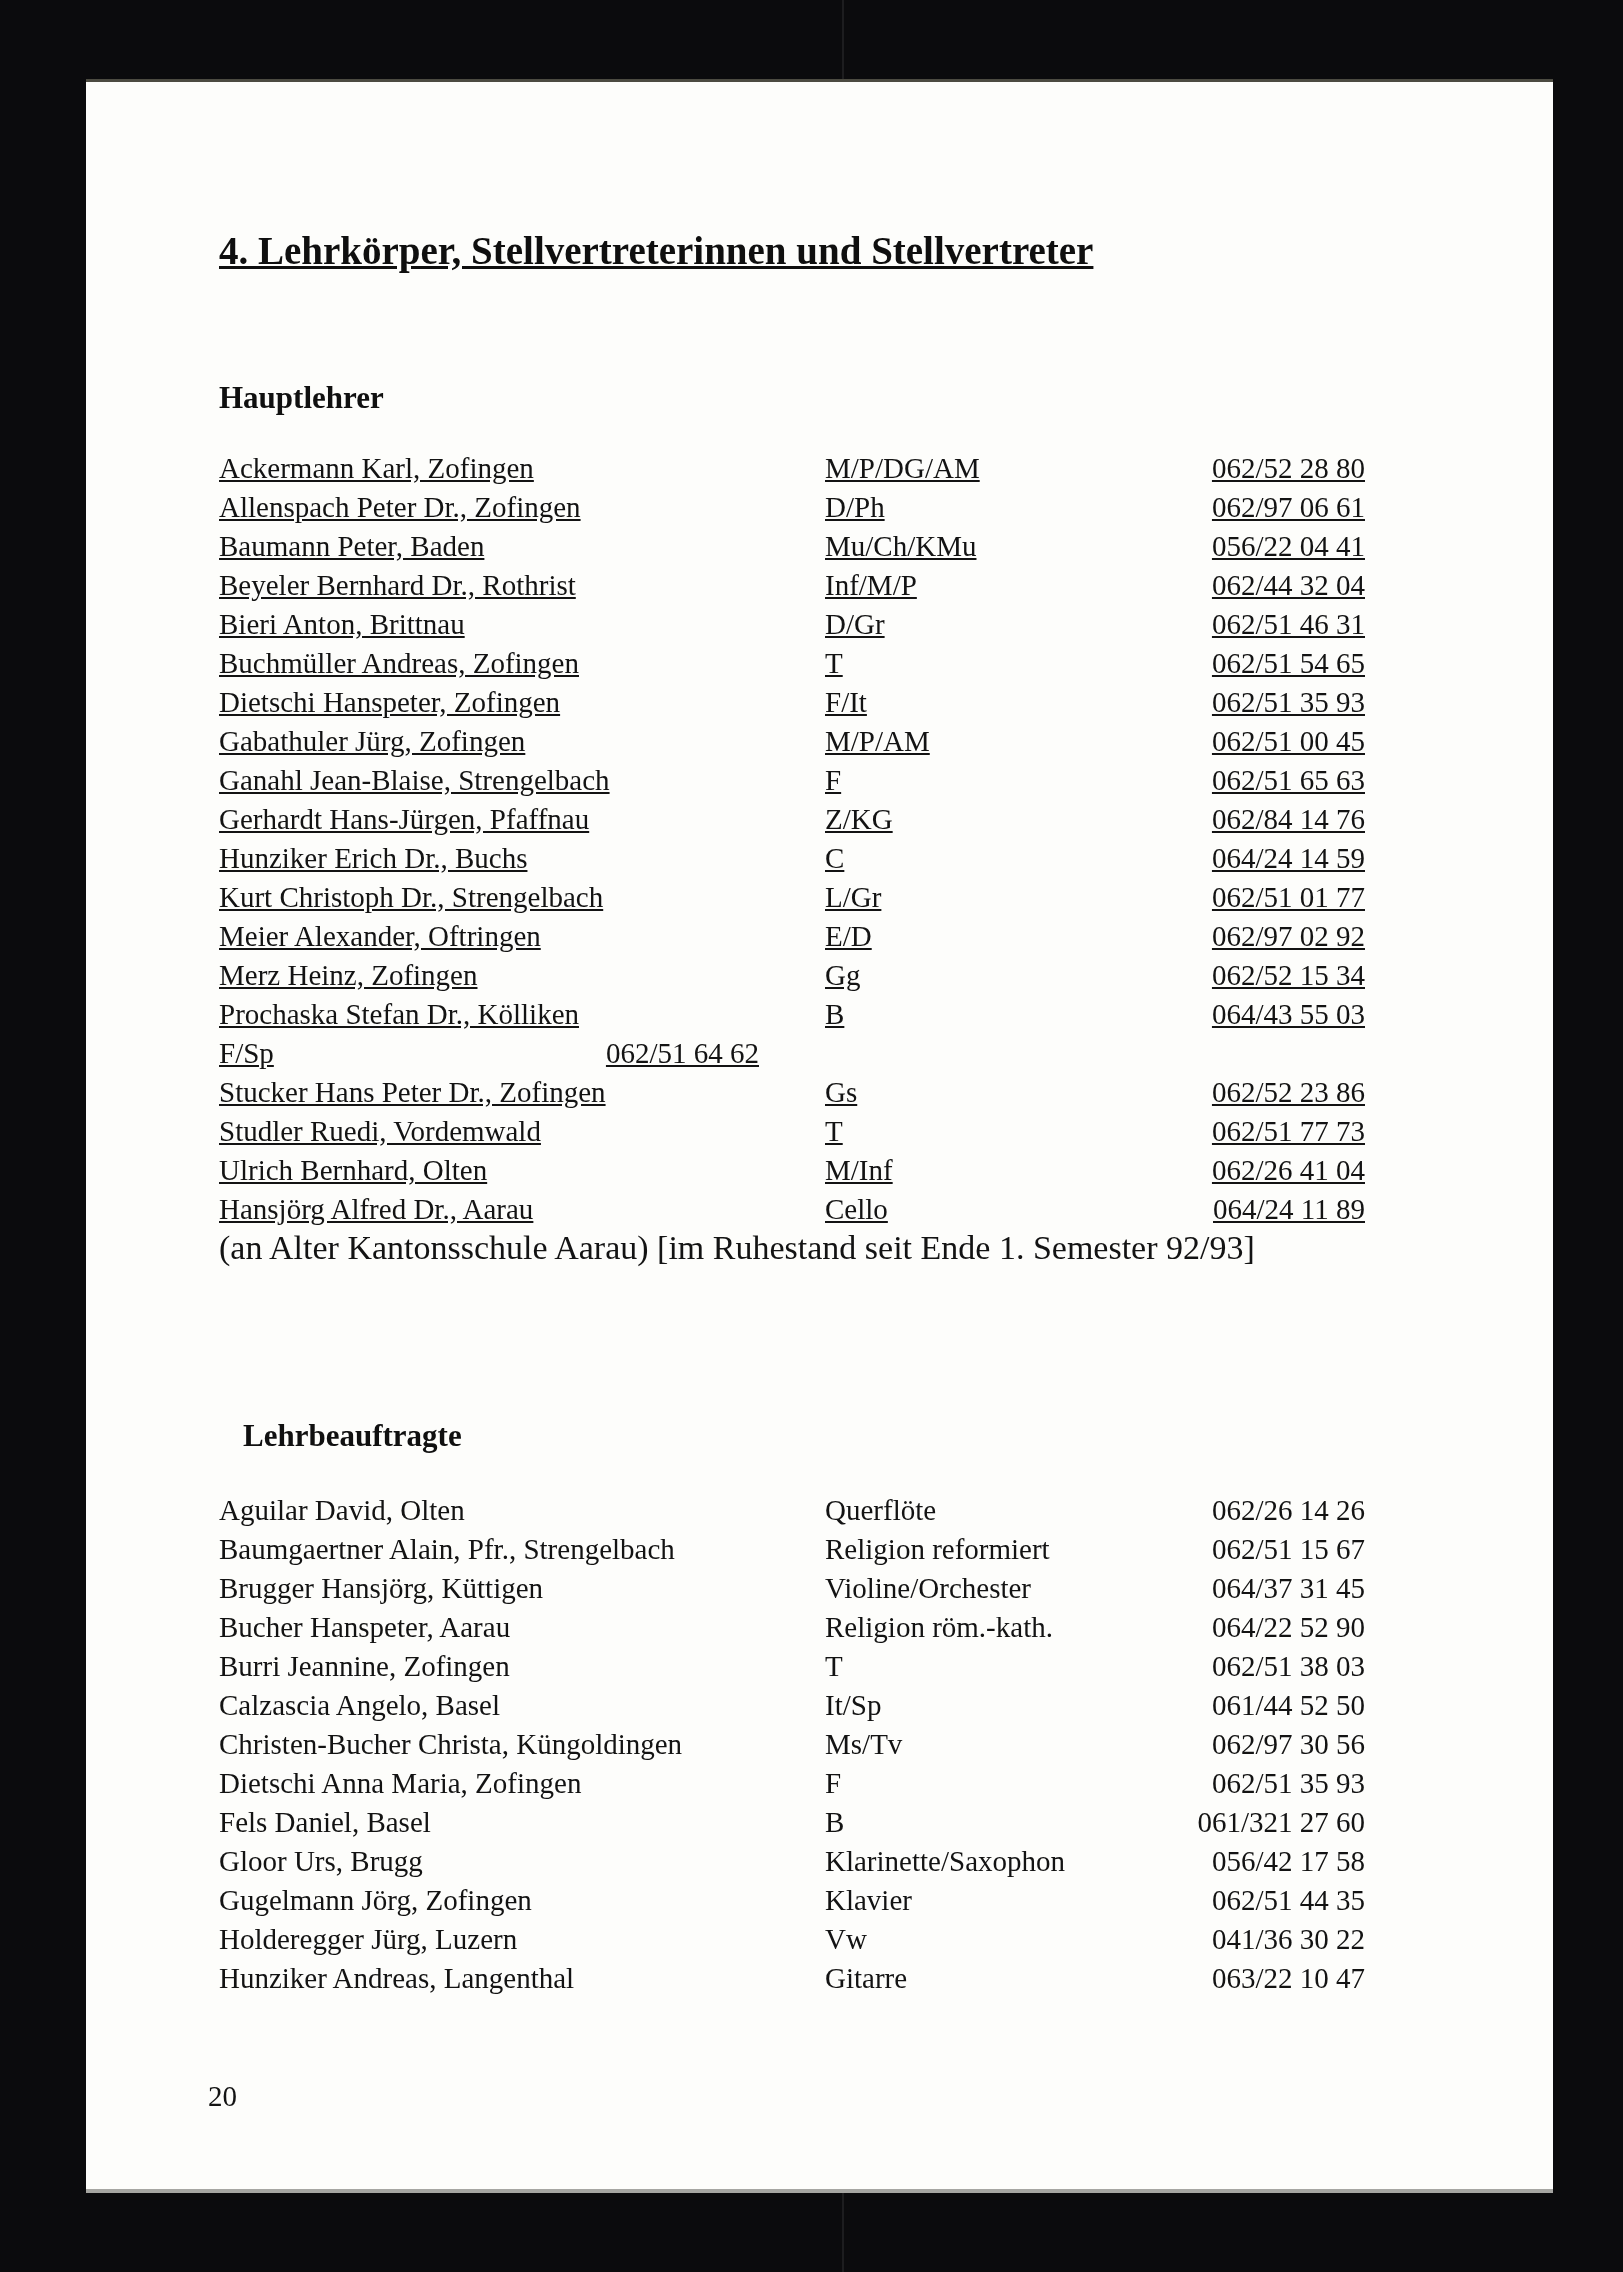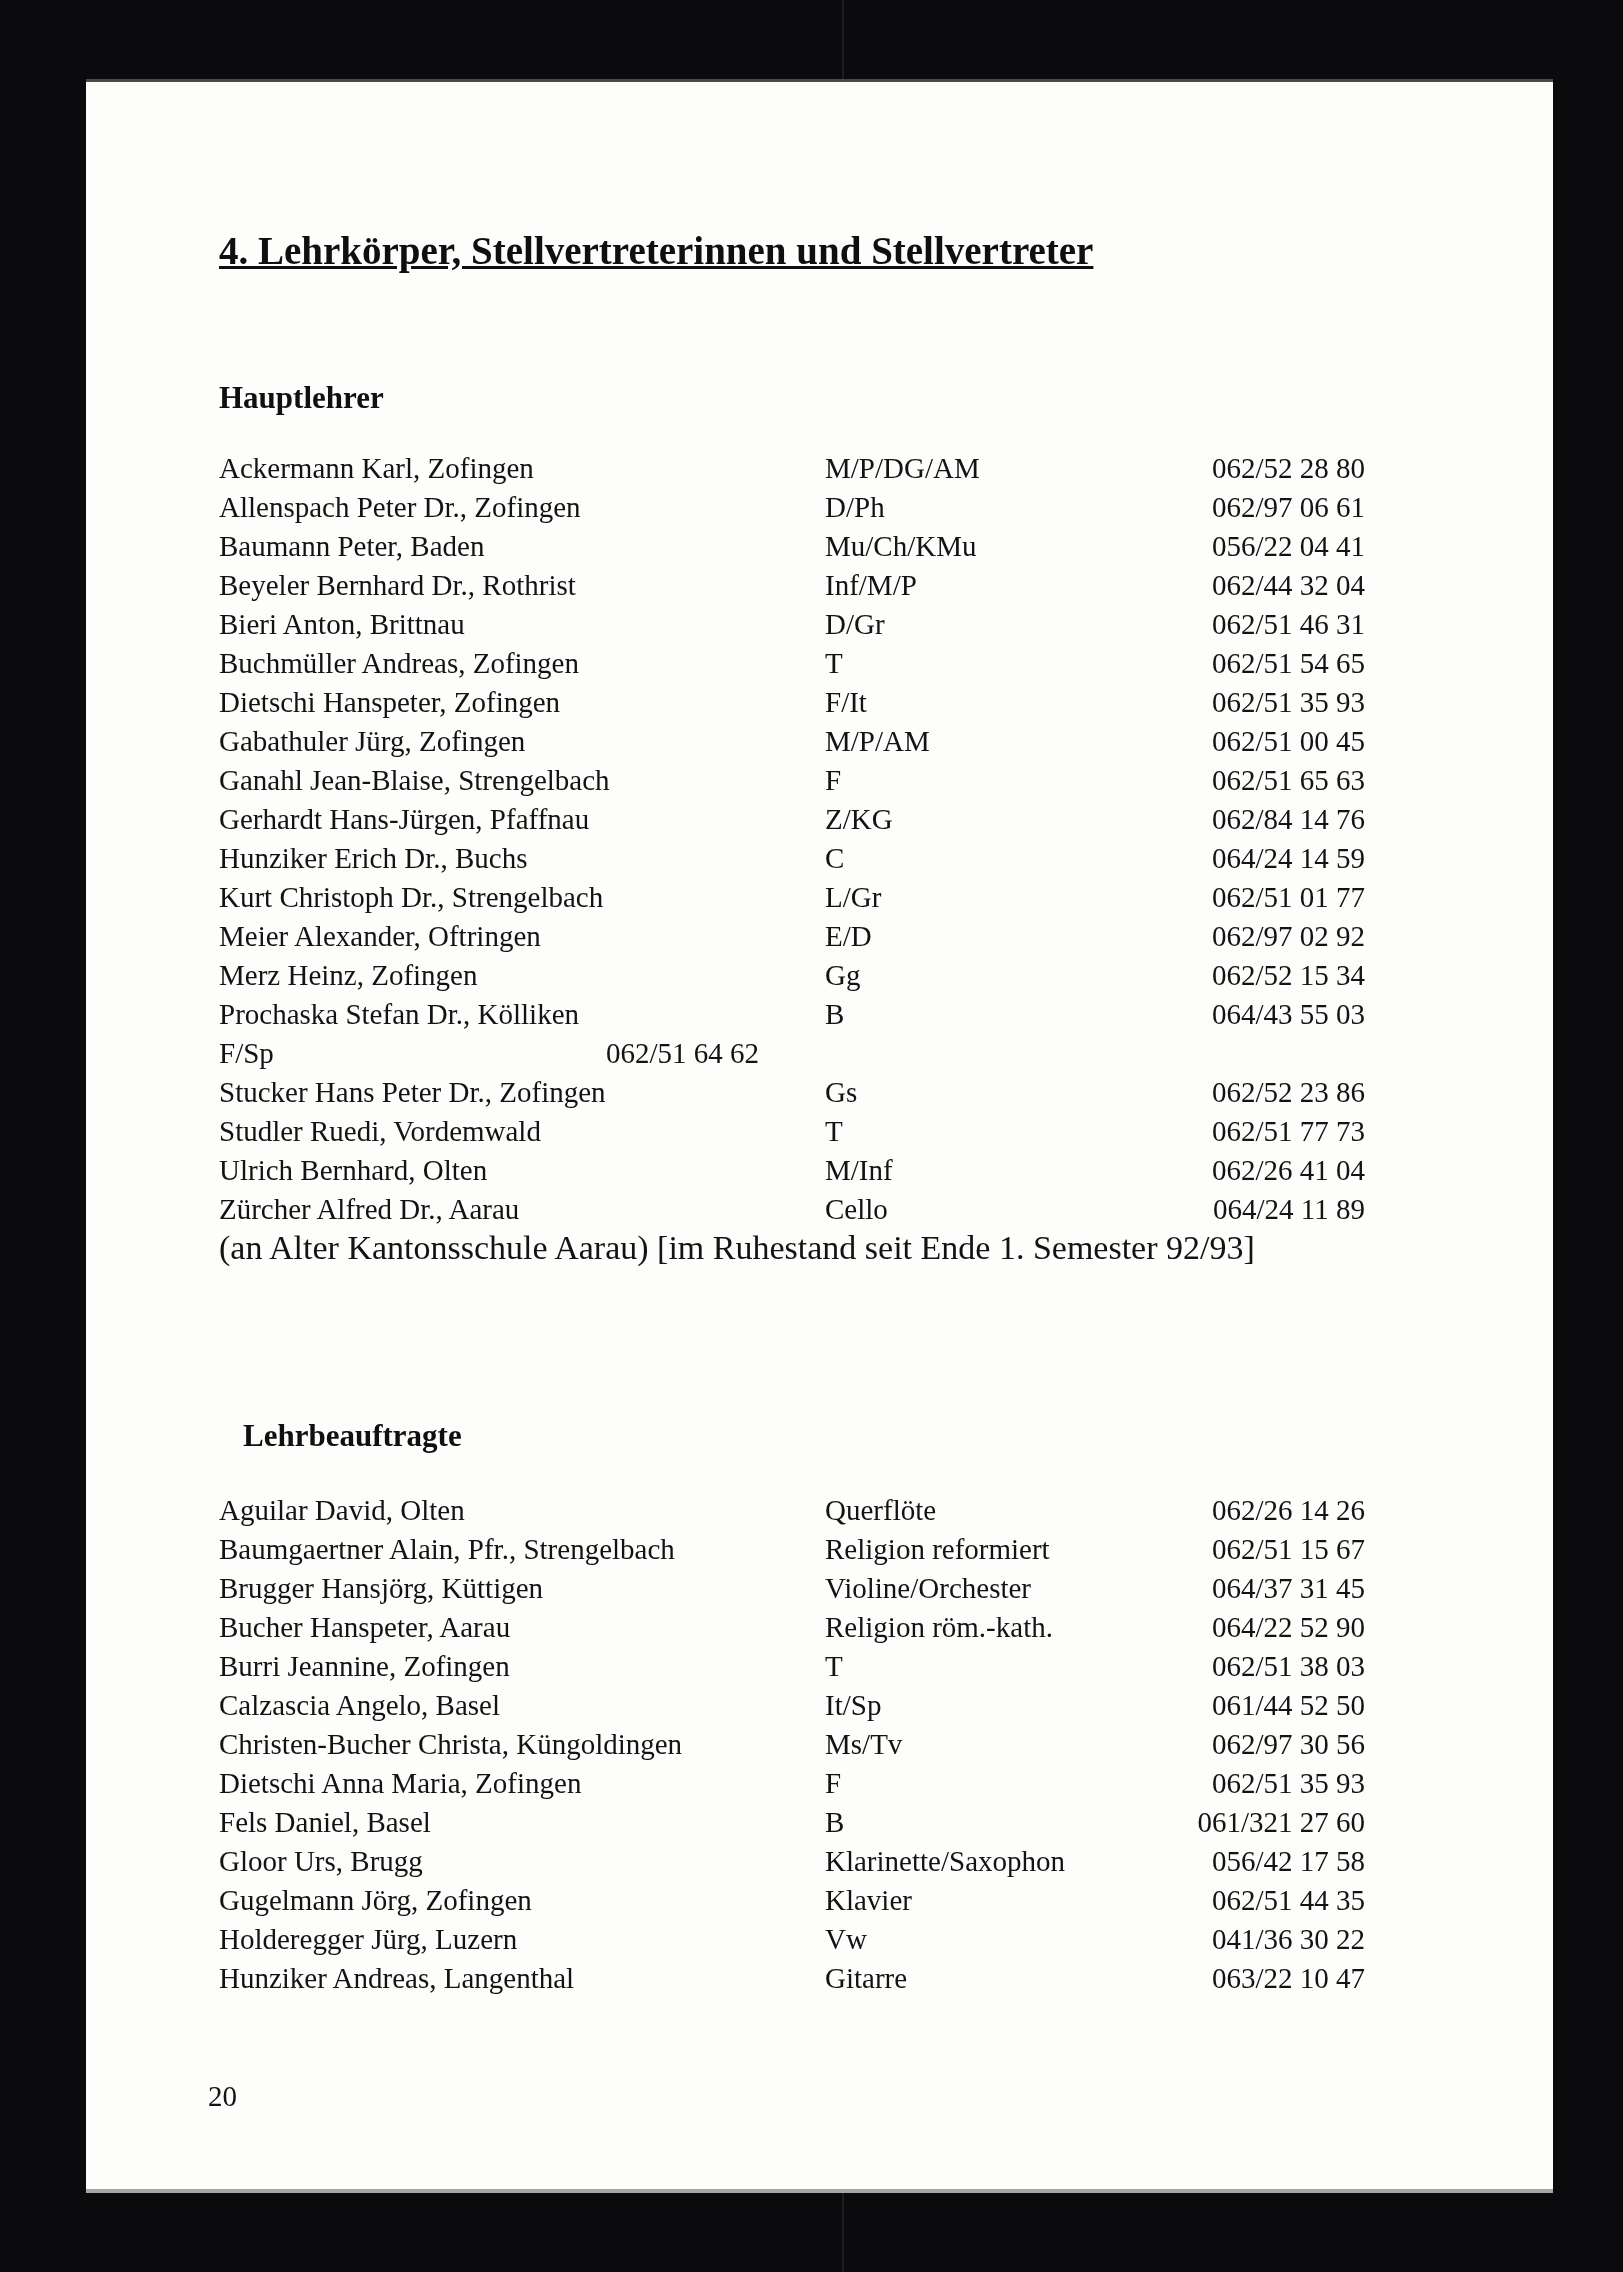--- a/index.html
+++ b/index.html
@@ -57,21 +57,21 @@
   #hl-heading { top: 298px; }
   #lb-heading { top: 1336px; margin-left: 24px; }
   .rows {
     position: absolute;
     left: 133px;
     width: 1146px;
     font-size: 29px;
     line-height: 39px;
     color: #131313;
   }
-  #hl-rows { top: 367px; }
+  #hl-rows { top: 367px; text-decoration: underline; }
   #lb-rows { top: 1409px; }
   .row { display: flex; }
   .col { white-space: nowrap; }
   .col-name    { width: 606px; }
   .col-subject { width: 343px; }
   .col-phone   { width: 197px; text-align: right; }
   .footnote {
     position: absolute;
     left: 133px;
     top: 1146px;
@@ -188,21 +188,21 @@
         <div class="col col-name">Studler Ruedi, Vordemwald</div>
         <div class="col col-subject">T</div>
         <div class="col col-phone">062/51 77 73</div>
       </div>
       <div class="row">
         <div class="col col-name">Ulrich Bernhard, Olten</div>
         <div class="col col-subject">M/Inf</div>
         <div class="col col-phone">062/26 41 04</div>
       </div>
       <div class="row">
-        <div class="col col-name">Zürcher Alfred Dr., Aarau</div>
+        <div class="col col-name">Hansjörg Alfred Dr., Aarau</div>
         <div class="col col-subject">Cello</div>
         <div class="col col-phone">064/24 11 89</div>
       </div>
     </div>
 
   <div class="footnote">(an Alter Kantonsschule Aarau) [im Ruhestand seit Ende 1. Semester 92/93]</div>
 
   <div class="section-heading" id="lb-heading">Lehrbeauftragte</div>
 
   <div class="rows" id="lb-rows">

